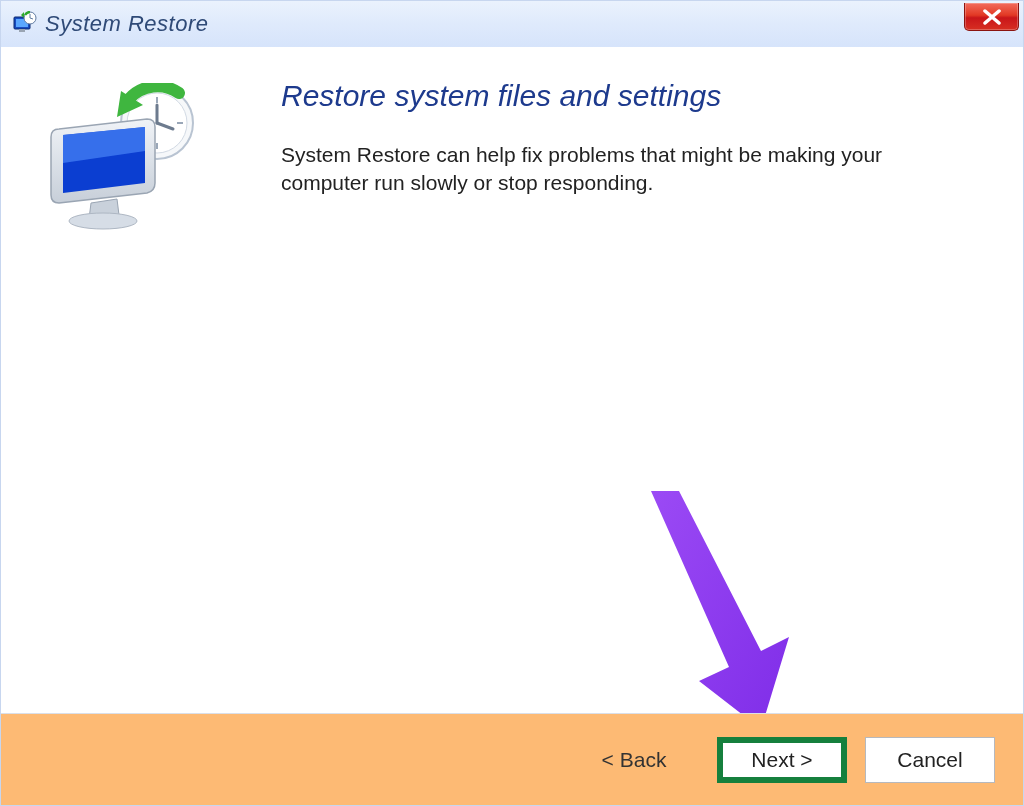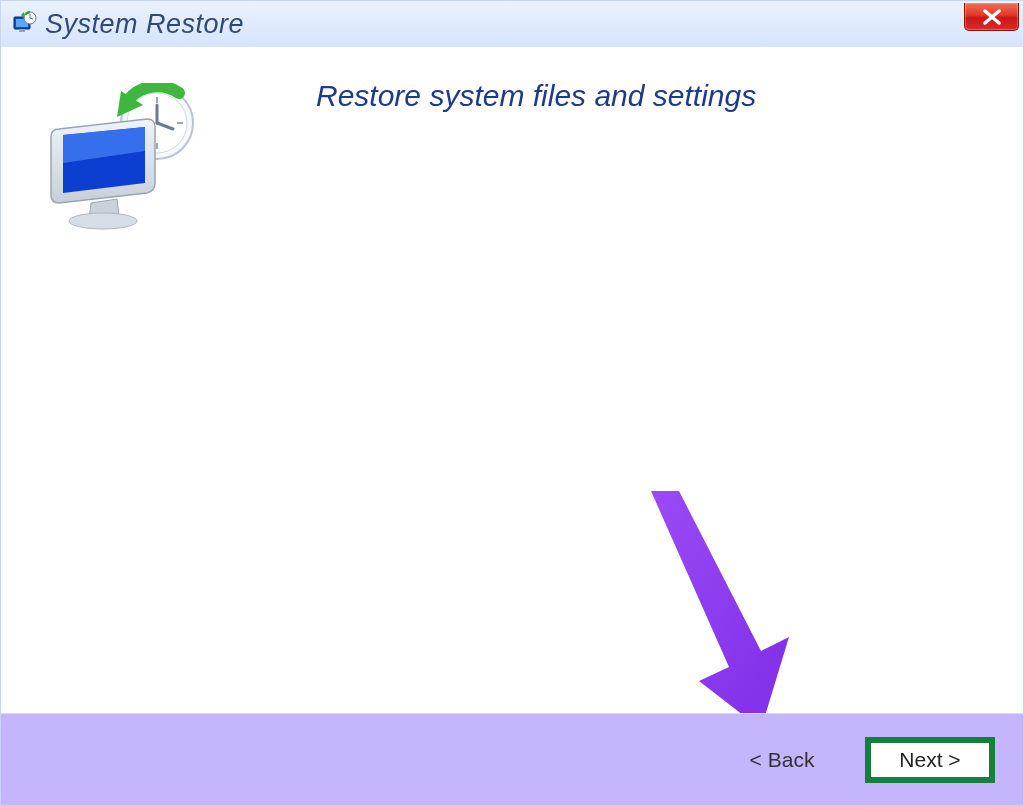--- a/index.html
+++ b/index.html
@@ -19,21 +19,21 @@
   
   .titlebar {
     height: 46px;
     background: linear-gradient(to bottom, #eaf2fd 0%, #dfeafc 50%, #d6e4fb 100%);
     display: flex;
     align-items: center;
     padding-left: 10px;
     position: relative;
   }
   .titlebar .title-text {
-    font-size: 27px;
+    font-size: 22px;
     color: #2f4a77;
     font-style: italic;
     letter-spacing: 0.5px;
     margin-left: 8px;
     font-weight: 400;
   }
   .titlebar .app-icon svg {
     display: block;
   }
   .close-btn {
@@ -50,21 +50,20 @@
   }
   .close-btn svg { display:block; }
 
   
   .content {
     position: absolute;
     top: 46px; left: 0; right: 0; bottom: 92px;
     background: #ffffff;
     padding: 30px 44px 0 44px;
     display: flex;
-    gap: 35px;
   }
   .illus {
     width: 230px;
     flex: 0 0 230px;
     padding-top: 6px;
   }
   .illus svg { display:block; }
   .body-text {
     flex: 1;
     padding-left: 6px;
@@ -84,21 +83,21 @@
     margin: 0 0 34px 0;
     max-width: 680px;
   }
 
   
   .footer {
     position: absolute;
     bottom: 0; left: 0; right: 0;
     height: 92px;
     border-top: 1px solid #dadfe8;
-    background: #c4b5fd;
+    background: #fdba74;
     display: flex;
     align-items: center;
     justify-content: flex-end;
     padding-right: 28px;
     gap: 18px;
   }
   .btn {
     min-width: 130px;
     height: 46px;
     font-size: 21px;
@@ -187,20 +186,21 @@
           <linearGradient id="mgrad" x1="0" y1="0" x2="0" y2="1">
             <stop offset="0" stop-color="#f0f3f7"></stop>
             <stop offset="1" stop-color="#c7cfd9"></stop>
           </linearGradient>
         </defs>
       </svg>
     </div>
 
     <div class="body-text">
       <h1 class="heading">Restore system files and settings</h1>
+      <p class="para">System Restore can help fix problems that might be making your computer run slowly or stop responding.</p>
     </div>
   </div>
 
   <div class="arrow-annot">
     <svg width="200" height="260" viewBox="0 0 200 260">
       <defs>
         <linearGradient id="purp" x1="0" y1="0" x2="1" y2="1">
           <stop offset="0" stop-color="#9b4af5"></stop>
           <stop offset="1" stop-color="#7f2de8"></stop>
         </linearGradient>
@@ -209,15 +209,18 @@
     </svg>
   </div>
 
   <div class="footer">
     <div class="btn disabled">
       <span>&lt; Back</span>
     </div>
     <div class="btn primary">
       <span>Next &gt;</span>
     </div>
+    <div class="btn">
+      <span>Cancel</span>
+    </div>
   </div>
 
 </div>
 
 </body></html>

